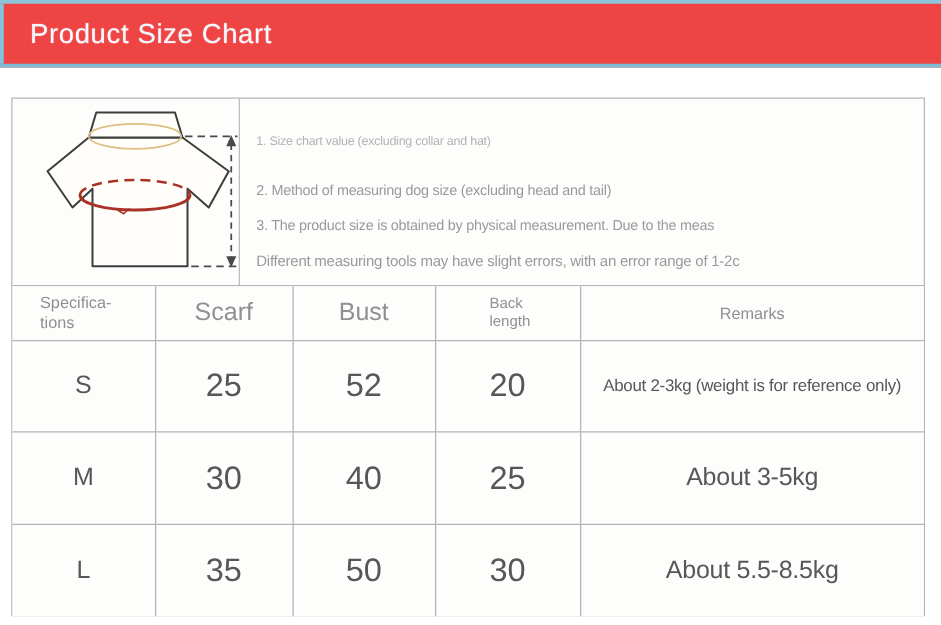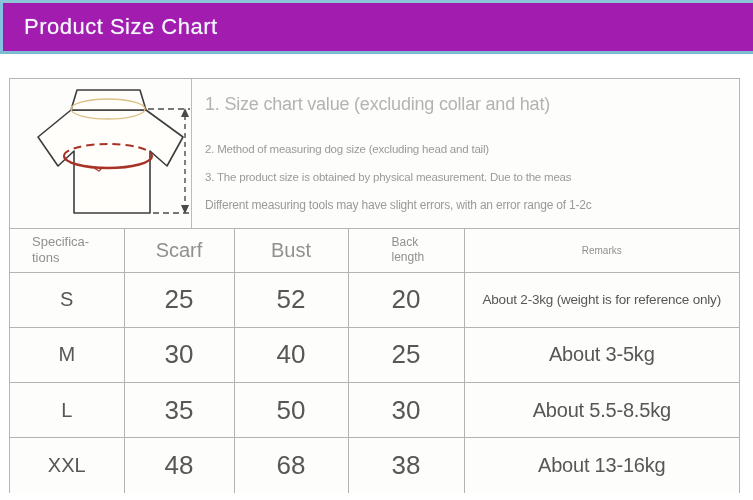--- a/index.html
+++ b/index.html
@@ -6,21 +6,21 @@
   html, body { background: #ffffff; }
   body {
     font-family: "Liberation Sans", "DejaVu Sans", sans-serif;
     width: 753px; height: 500px; overflow: hidden;
   }
   .page { position: relative; width: 753px; height: 500px; background: #fff; }
 
   
   .titlebar {
     position: absolute; left: 0; top: 0; width: 753px; height: 48px;
-    background: #a21caf;
+    background: #ef4444;
     border-top: 3px solid #8cc4d9;
     border-bottom: 3px solid #7dbad3;
     box-shadow: inset 3px 0 0 #84c2e2;
   }
   .titlebar .title {
     color: #f4faff; font-size: 22px; line-height: 48px;
     padding-left: 24px; letter-spacing: 0.5px;
     text-shadow: 0 0 1px rgba(255,255,255,.6);
   }
 
@@ -33,21 +33,21 @@
 
   
   .toprow { display: flex; height: 149px; border-bottom: 1px solid #b5b5b5; }
   .cell-garment { width: 181px; border-right: 1px solid #bcbcbc; position: relative; }
   .cell-dog     { width: 194px; border-right: 1px solid #bcbcbc; position: relative; }
   .cell-notes   { flex: 1; overflow: hidden; padding: 13px 0 0 13px; }
 
   .cell-garment svg, .cell-dog svg { display: block; }
 
   .note      { white-space: nowrap; overflow: hidden; letter-spacing: -0.2px; }
-  .note-1    { font-size: 18px; color: #b3b3b3; margin-top: 2px; }
+  .note-1    { font-size: 10px; color: #b3b3b3; margin-top: 16px; }
   .note-2    { font-size: 11.5px; color: #9a9a9a; margin-top: 28px; }
   .note-3    { font-size: 11.5px; color: #9a9a9a; margin-top: 16px; }
   .note-4    { font-size: 12px;   color: #9a9a9a; margin-top: 15px; }
   .note-disc { font-size: 7.5px;  color: #a8a8a8; margin-top: 14px; }
 
   
   table.size-table {
     width: 100%; height: 264px; border-collapse: collapse; table-layout: fixed;
     background: #fdfdfc;
   }
@@ -58,21 +58,21 @@
   .size-table th:last-child, .size-table td:last-child { border-right: none; }
   .size-table tr:last-child td { border-bottom: none; }
 
   .size-table thead tr { height: 43px; }
   .size-table tbody tr { height: 44px; }
 
   .size-table th { font-weight: normal; color: #909090; }
   th.h-spec { font-size: 13px; text-align: left; padding-left: 22px; white-space: pre-line; line-height: 1.25; }
   th.h-big  { font-size: 20px; }
   th.h-back { font-size: 12px; text-align: left; padding-left: 43px; white-space: pre-line; line-height: 1.25; }
-  th.h-remarks { font-size: 10px; }
+  th.h-remarks { font-size: 13px; }
 
   .size-table td { color: #575757; }
   td.c-size { font-size: 20px; }
   td.c-num  { font-size: 26px; text-align: center; }
   td.c-remarks { font-size: 20px; letter-spacing: -0.2px; }
   tr.row-s td.c-remarks { font-size: 13.5px; }
 </style>
 </head>
 <body>
 
@@ -149,23 +149,16 @@
           <td class="c-num">25</td>
           <td class="c-remarks">About 3-5kg</td>
         </tr>
         <tr>
           <td class="c-size">L</td>
           <td class="c-num">35</td>
           <td class="c-num">50</td>
           <td class="c-num">30</td>
           <td class="c-remarks">About 5.5-8.5kg</td>
         </tr>
-        <tr>
-          <td class="c-size">XXL</td>
-          <td class="c-num">48</td>
-          <td class="c-num">68</td>
-          <td class="c-num">38</td>
-          <td class="c-remarks">About 13-16kg</td>
-        </tr>
       </tbody>
     </table>
   </div>
 </div>
 
 </body></html>

